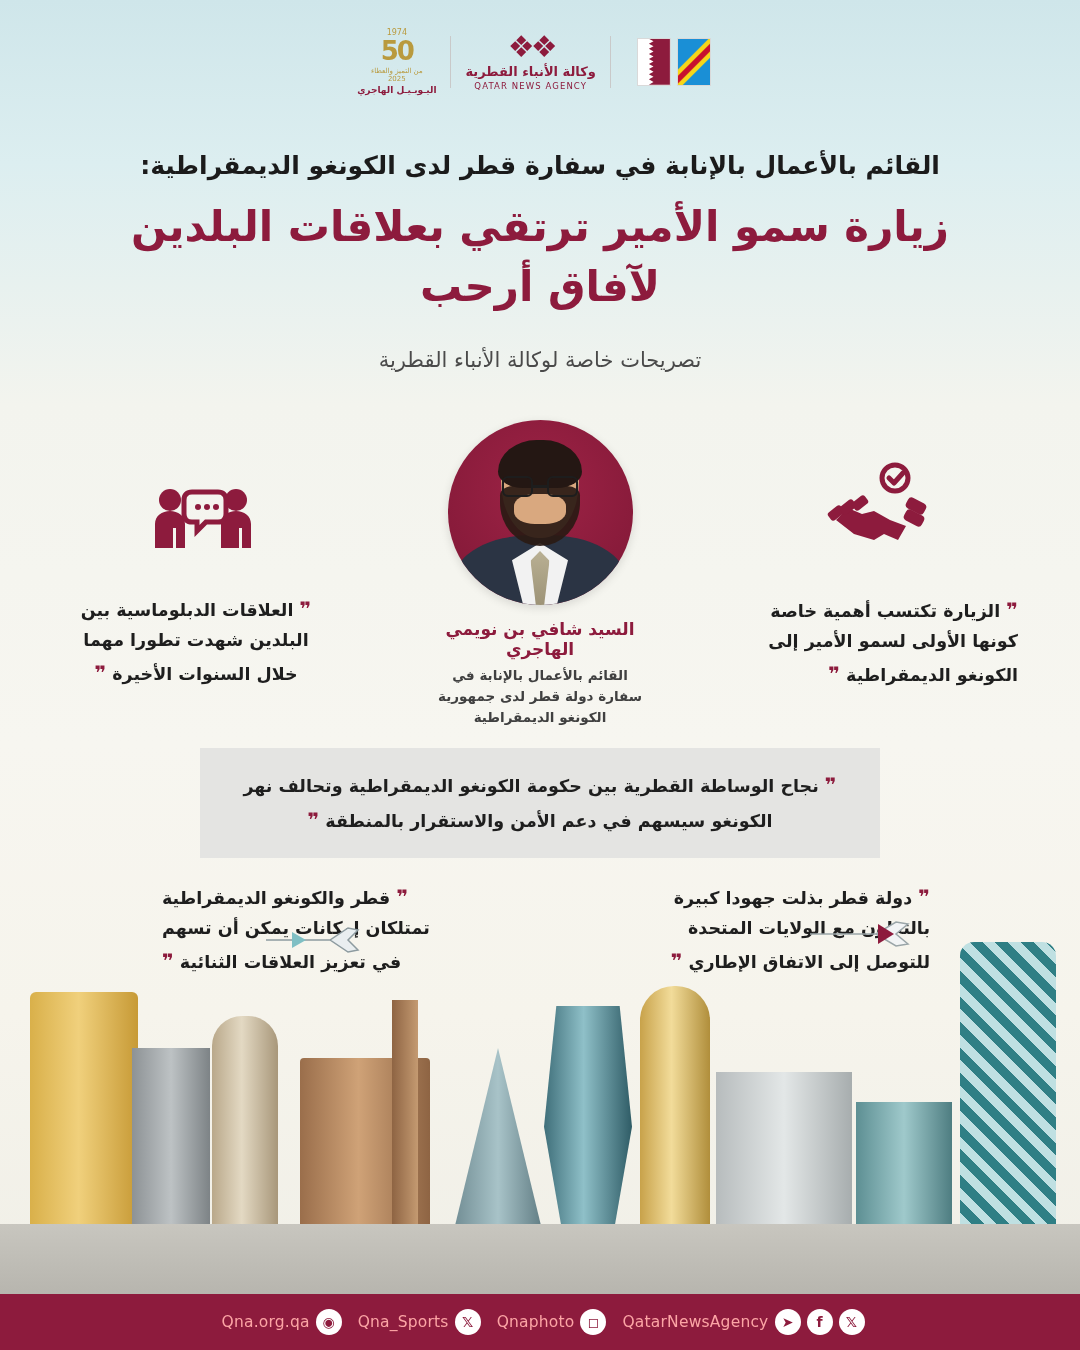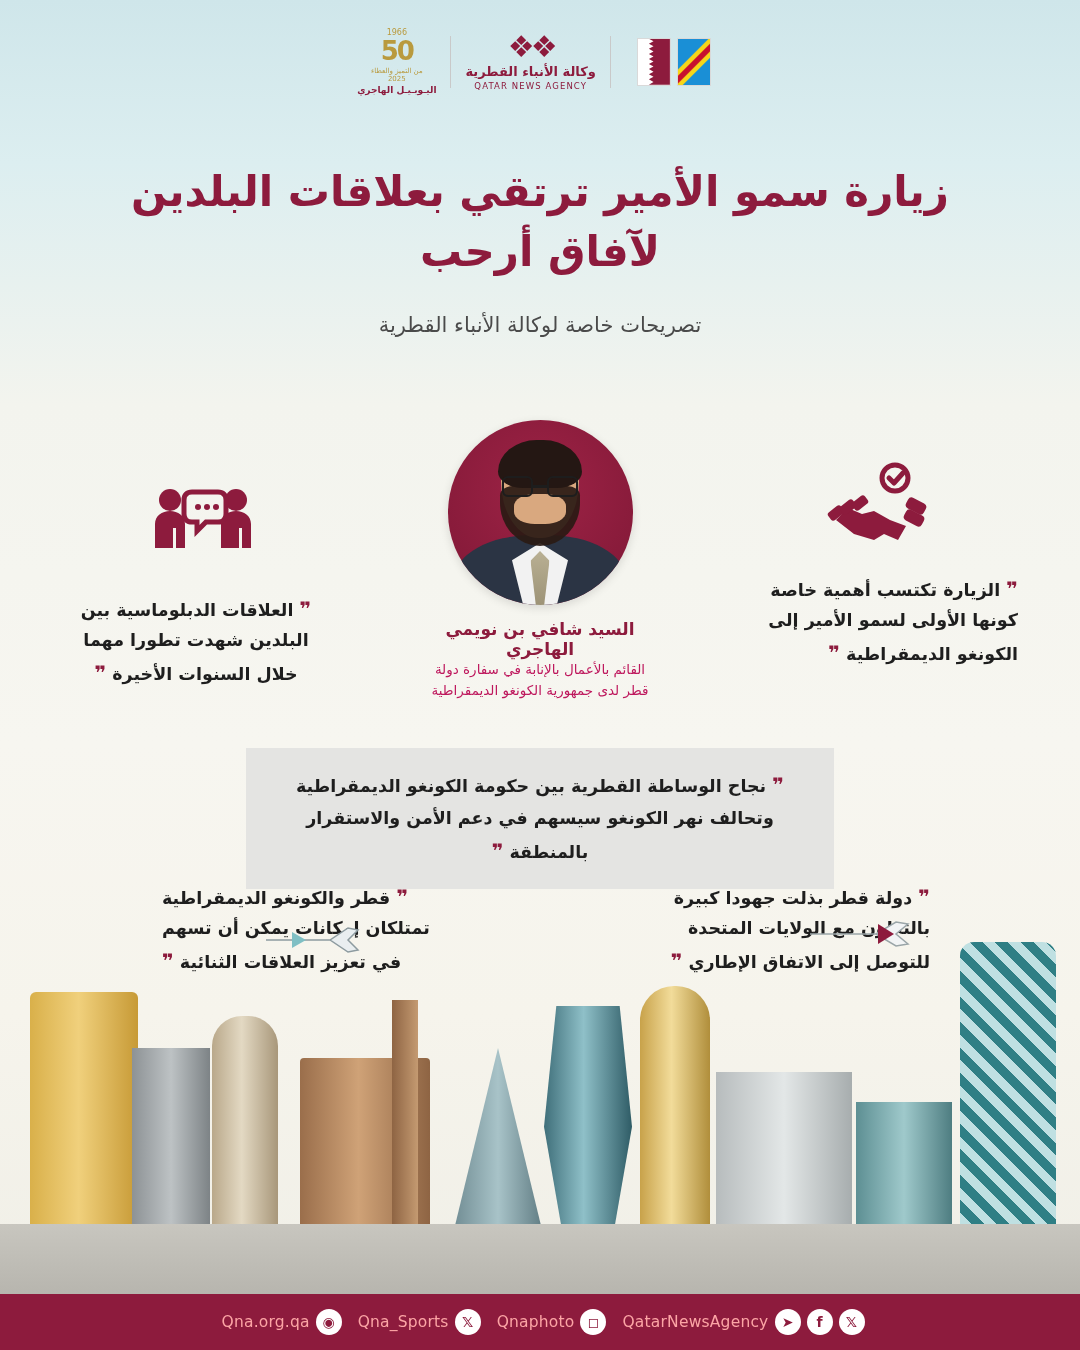--- a/index.html
+++ b/index.html
@@ -66,34 +66,34 @@
   .p-glass { position: absolute; left: 50%; top: 56px; transform: translateX(-50%); width: 76px; height: 22px; }
   .p-glass span { position: absolute; top: 0; width: 31px; height: 21px; border: 2.6px solid #1d1d1d; border-radius: 6px; }
   .p-glass span:first-child { left: 0; }
   .p-glass span:last-child { right: 0; }
   .p-glass i { position: absolute; left: 31px; top: 9px; width: 14px; height: 2.6px; background: #1d1d1d; }
   .p-body { position: absolute; bottom: -6px; left: 50%; transform: translateX(-50%); width: 172px; height: 76px; background: #2b3444; border-radius: 46% 46% 0 0 / 58% 58% 0 0; }
   .p-shirt { position: absolute; bottom: 0; left: 50%; transform: translateX(-50%); width: 56px; height: 62px; background: #f2f2f2; clip-path: polygon(50% 0, 100% 28%, 80% 100%, 20% 100%, 0 28%); }
   .p-tie { position: absolute; bottom: 0; left: 50%; transform: translateX(-50%); width: 19px; height: 54px; background: linear-gradient(180deg,#b9b093,#9d9377); clip-path: polygon(50% 0, 100% 18%, 72% 100%, 28% 100%, 0 18%); }
 
   .p-name { color: #8d1b3d; font-size: 17px; font-weight: bold; margin-top: 14px; }
-  .p-title { color: #be185d; font-size: 13.5px; font-weight: normal; line-height: 1.55; }
+  .p-title { color: #404040; font-size: 13.5px; font-weight: bold; line-height: 1.55; margin-top: 6px; }
 
   
   .quote { position: absolute; font-size: 17.5px; line-height: 1.7; color: #1e1e1e; font-weight: bold; }
-  .q-right { top: 572px; right: 62px; width: 268px; text-align: right; }
+  .q-right { top: 593px; right: 62px; width: 268px; text-align: right; }
   .q-left  { top: 592px; left: 62px;  width: 268px; text-align: center; }
   .qm { color: #8d1b3d; font-weight: bold; font-size: 20px; letter-spacing: -1px; }
 
   .icon-right { position: absolute; top: 462px; right: 148px; width: 110px; height: 100px; }
   .icon-left  { position: absolute; top: 462px; left: 148px; width: 110px; height: 100px; }
 
   .band {
     position: absolute; top: 748px; left: 50%; transform: translateX(-50%);
-    width: 588px; background: #e4e4e2; padding: 20px 26px; text-align: center;
+    width: 680px; background: #e4e4e2; padding: 20px 26px; text-align: center;
   }
   .band p { font-size: 17.5px; line-height: 1.75; color: #1e1e1e; font-weight: bold; }
 
   .q-bl { position: absolute; top: 880px; left: 150px; width: 300px; text-align: left; margin-left: 12px; }
   .q-br { position: absolute; top: 880px; right: 150px; width: 300px; text-align: right; }
 
   
   .skyline { position: absolute; bottom: 52px; left: 0; width: 1080px; height: 420px; overflow: hidden; }
   .ground { position: absolute; bottom: 0; left: 0; width: 100%; height: 74px; background: linear-gradient(180deg,#c8c6bf,#b6b4ad); }
   .bld { position: absolute; bottom: 60px; }
@@ -122,29 +122,30 @@
     <span class="flag flag-qa"></span>
   </div>
   <div class="logo-sep"></div>
   <div class="qna-logo">
     <span class="qna-mark">❖❖</span>
     <span class="qna-ar">وكالة الأنباء القطرية</span>
     <span class="qna-en">QATAR NEWS AGENCY</span>
   </div>
   <div class="logo-sep"></div>
   <div class="jubilee">
-    <span class="jub-year">1966</span>
+    <span class="jub-year">1974</span>
     <span class="jub-50">50</span>
     <span class="jub-ar">من التميز والعطاء</span>
     <span class="jub-ar">2025</span>
     <span class="jub-name">اليـوبـيـل الهاجري</span>
   </div>
 </div>
 
 <div class="headline-wrap">
+  <div class="kicker">القائم بالأعمال بالإنابة في سفارة قطر لدى الكونغو الديمقراطية:</div>
   <div class="headline">زيارة سمو الأمير ترتقي بعلاقات البلدين لآفاق أرحب</div>
   <div class="subhead">تصريحات خاصة لوكالة الأنباء القطرية</div>
 </div>
 
 <div class="portrait-wrap">
   <div class="portrait">
     <span class="p-body"></span>
     <span class="p-shirt"></span>
     <span class="p-tie"></span>
     <span class="p-head"></span>

